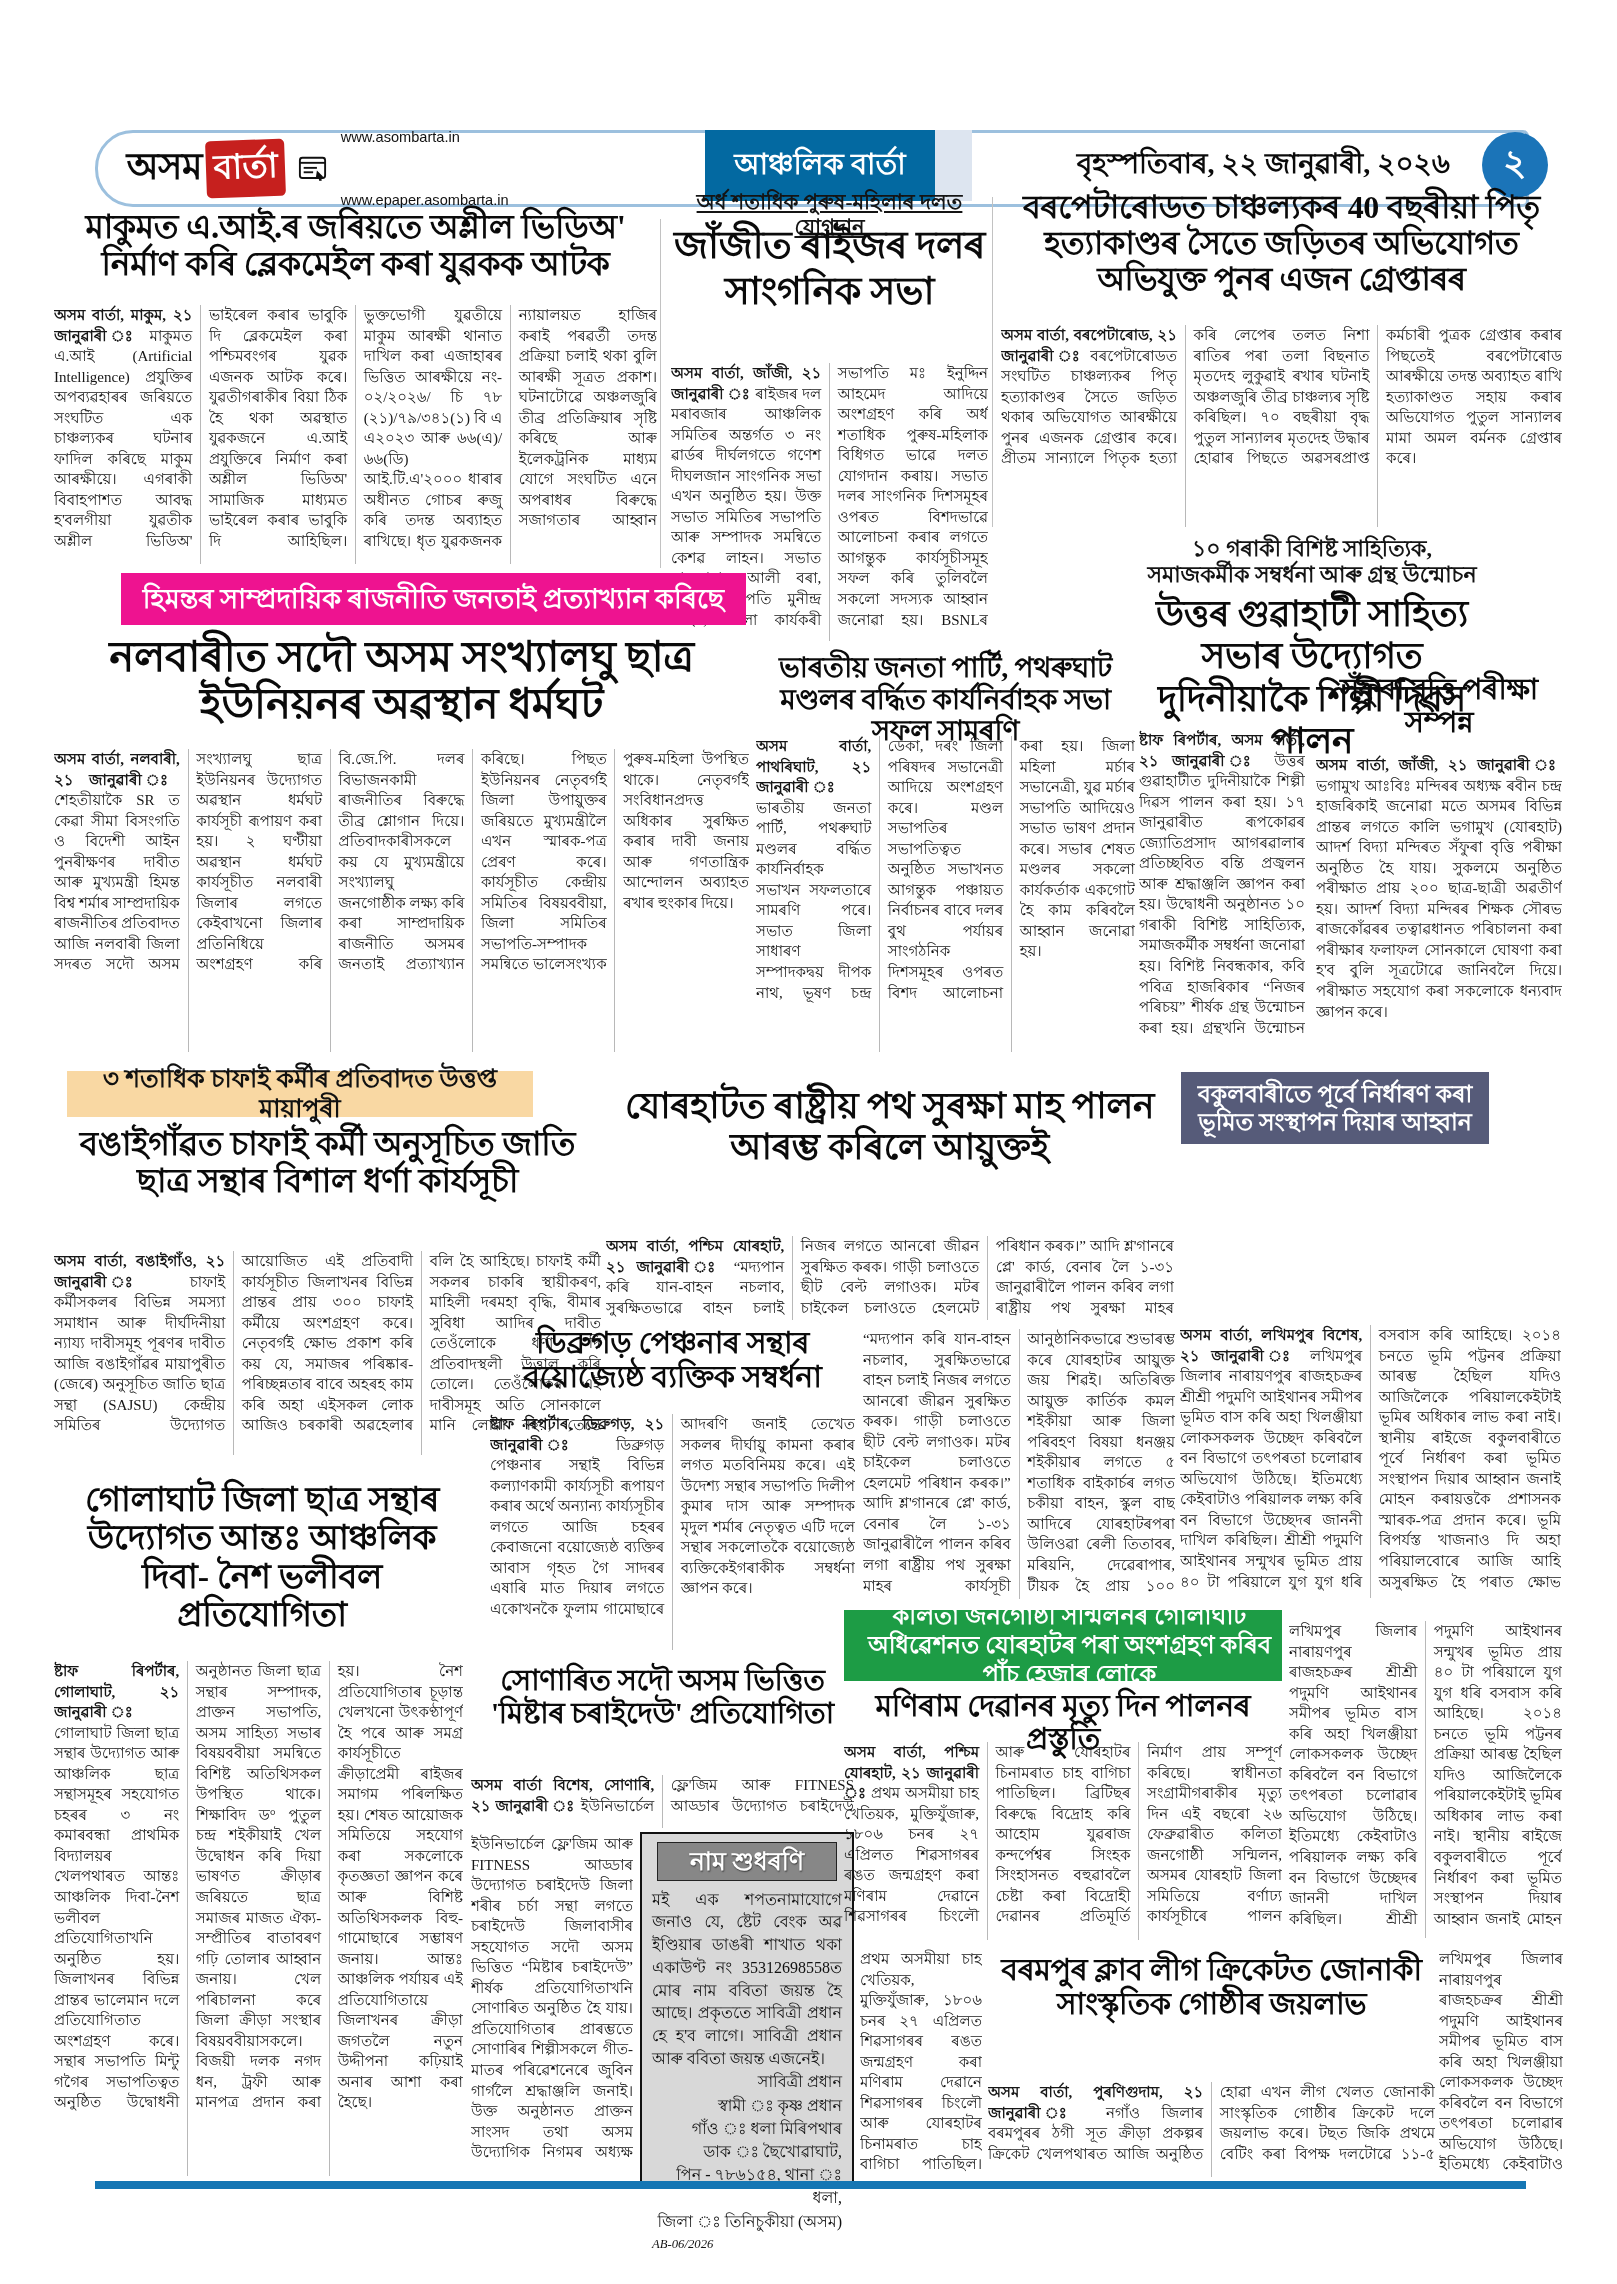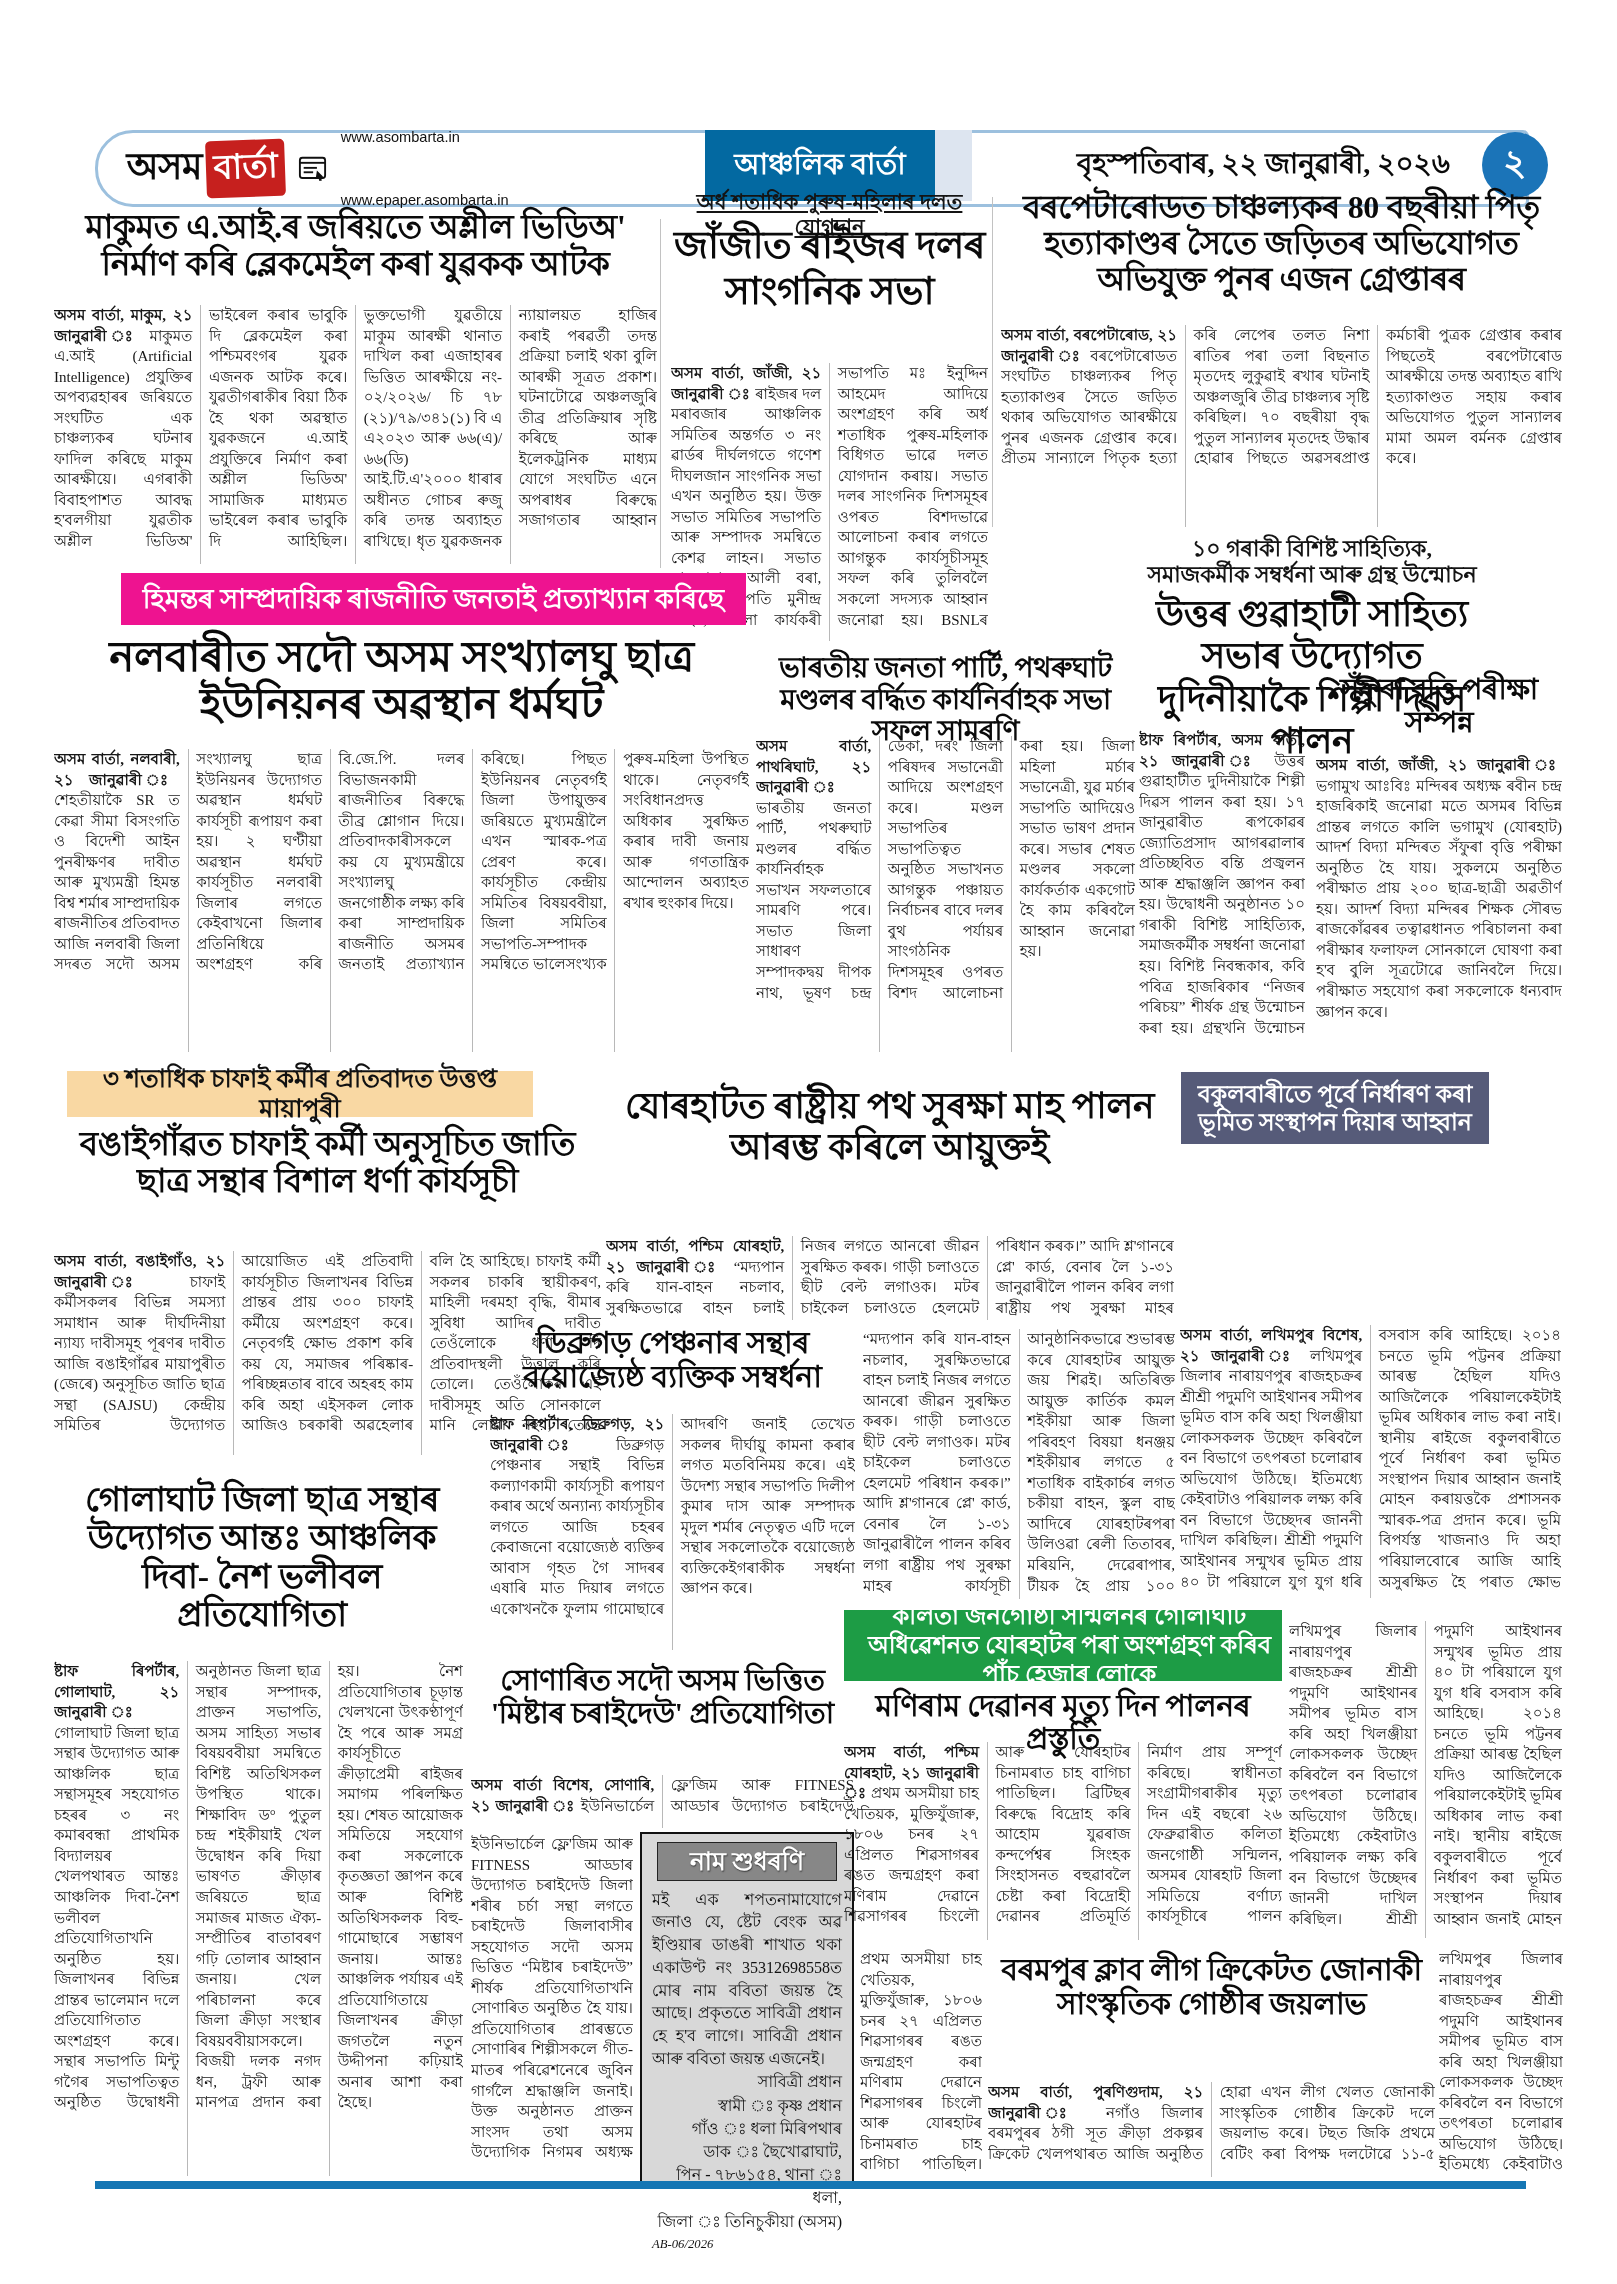--- a/index.html
+++ b/index.html
@@ -77,21 +77,21 @@
     <span>মাকুমত এ.আই (Artificial Intelligence) প্ৰযুক্তিৰ অপব্যৱহাৰৰ জৰিয়তে সংঘটিত এক চাঞ্চল্যকৰ ঘটনাৰ ফাদিল কৰিছে মাকুম আৰক্ষীয়ে। এগৰাকী বিবাহপাশত আবদ্ধ হ'বলগীয়া যুৱতীক অশ্লীল ভিডিঅ' ভাইৰেল কৰাৰ ভাবুকি দি ব্লেকমেইল কৰা পশ্চিমবংগৰ যুৱক এজনক আটক কৰে। যুৱতীগৰাকীৰ বিয়া ঠিক হৈ থকা অৱস্থাত যুৱকজনে এ.আই প্ৰযুক্তিৰে নিৰ্মাণ কৰা অশ্লীল ভিডিঅ' সামাজিক মাধ্যমত ভাইৰেল কৰাৰ ভাবুকি দি আহিছিল। ভুক্তভোগী যুৱতীয়ে মাকুম আৰক্ষী থানাত দাখিল কৰা এজাহাৰৰ ভিত্তিত আৰক্ষীয়ে নং- ০২/২০২৬/ চি ৭৮ (২১)/৭৯/৩৪১(১) বি এ এ২০২৩ আৰু ৬৬(এ)/৬৬(ডি) আই.টি.এ'২০০০ ধাৰাৰ অধীনত গোচৰ ৰুজু কৰি তদন্ত অব্যাহত ৰাখিছে। ধৃত যুৱকজনক ন্যায়ালয়ত হাজিৰ কৰাই পৰৱৰ্তী তদন্ত প্ৰক্ৰিয়া চলাই থকা বুলি আৰক্ষী সূত্ৰত প্ৰকাশ। ঘটনাটোৱে অঞ্চলজুৰি তীব্ৰ প্ৰতিক্ৰিয়াৰ সৃষ্টি কৰিছে আৰু ইলেকট্ৰনিক মাধ্যম যোগে সংঘটিত এনে অপৰাধৰ বিৰুদ্ধে সজাগতাৰ আহ্বান জনাইছে আৰক্ষী প্ৰশাসনে।</span>
   </div>
 
   <div class="abs kicker" style="left:671px;top:190px;width:317px;font-size:21px;text-decoration:underline;">অৰ্ধ শতাধিক পুৰুষ-মহিলাৰ দলত যোগদান</div>
   <div class="abs head" style="left:671px;top:223px;width:317px;font-size:38px;line-height:1.2;">জাঁজীত ৰাইজৰ দলৰ সাংগনিক সভা</div>
   <div class="abs bodytxt" style="left:671px;top:363px;width:317px;height:278px;column-count:2;">
     <span class="byline">অসম বাৰ্তা, জাঁজী, ২১ জানুৱাৰী ঃ</span>
     <span>ৰাইজৰ দল মৰাবজাৰ আঞ্চলিক সমিতিৰ অন্তৰ্গত ৩ নং ৱাৰ্ডৰ দীৰ্ঘলগতে গণেশ দীঘলজান সাংগনিক সভা এখন অনুষ্ঠিত হয়। উক্ত সভাত সমিতিৰ সভাপতি আৰু সম্পাদক সমন্বিতে কেশৱ লাহন। সভাত ছাহজাহান আলী বৰা, জিলা সভাপতি মুনীন্দ্ৰ লাহন, জিলা কাৰ্যকৰী সভাপতি মঃ ইনুদ্দিন আহমেদ আদিয়ে অংশগ্ৰহণ কৰি অৰ্ধ শতাধিক পুৰুষ-মহিলাক বিধিগত ভাৱে দলত যোগদান কৰায়। সভাত দলৰ সাংগনিক দিশসমূহৰ ওপৰত বিশদভাৱে আলোচনা কৰাৰ লগতে আগন্তুক কাৰ্যসূচীসমূহ সফল কৰি তুলিবলৈ সকলো সদস্যক আহ্বান জনোৱা হয়। BSNLৰ অৱসৰপ্ৰাপ্ত কৰ্মচাৰী সমন্বিতে ভালেসংখ্যক লোক সভাত উপস্থিত থাকে।</span>
   </div>
 
-  <div class="abs head" style="left:1001px;top:189px;width:561px;font-size:32px;">বৰপেটাৰোডত চাঞ্চল্যকৰ 80 বছৰীয়া পিতৃ হত্যাকাণ্ডৰ সৈতে জড়িতৰ অভিযোগত অভিযুক্ত পুনৰ এজন গ্ৰেপ্তাৰৰ</div>
+  <div class="abs head" style="left:1001px;top:189px;width:561px;font-size:32px;">বৰপেটাৰোডত চাঞ্চল্যকৰ 40 বছৰীয়া পিতৃ হত্যাকাণ্ডৰ সৈতে জড়িতৰ অভিযোগত অভিযুক্ত পুনৰ এজন গ্ৰেপ্তাৰৰ</div>
   <div class="abs bodytxt" style="left:1001px;top:325px;width:561px;height:202px;column-count:3;">
     <span class="byline">অসম বাৰ্তা, বৰপেটাৰোড, ২১ জানুৱাৰী ঃ</span>
     <span>বৰপেটাৰোডত সংঘটিত চাঞ্চল্যকৰ পিতৃ হত্যাকাণ্ডৰ সৈতে জড়িত থকাৰ অভিযোগত আৰক্ষীয়ে পুনৰ এজনক গ্ৰেপ্তাৰ কৰে। প্ৰীতম সান্যালে পিতৃক হত্যা কৰি লেপেৰ তলত নিশা ৰাতিৰ পৰা তলা বিছনাত মৃতদেহ লুকুৱাই ৰখাৰ ঘটনাই অঞ্চলজুৰি তীব্ৰ চাঞ্চল্যৰ সৃষ্টি কৰিছিল। ৭০ বছৰীয়া বৃদ্ধ পুতুল সান্যালৰ মৃতদেহ উদ্ধাৰ হোৱাৰ পিছতে অৱসৰপ্ৰাপ্ত কৰ্মচাৰী পুত্ৰক গ্ৰেপ্তাৰ কৰাৰ পিছতেই বৰপেটাৰোড আৰক্ষীয়ে তদন্ত অব্যাহত ৰাখি হত্যাকাণ্ডত সহায় কৰাৰ অভিযোগত পুতুল সান্যালৰ মামা অমল বৰ্মনক গ্ৰেপ্তাৰ কৰে।</span>
   </div>
 
   <div class="abs kicker" style="left:1139px;top:536px;width:346px;font-size:22px;">১০ গৰাকী বিশিষ্ট সাহিত্যিক, সমাজকৰ্মীক সম্বৰ্ধনা আৰু গ্ৰন্থ উন্মোচন</div>
   <div class="abs head" style="left:1139px;top:593px;width:346px;font-size:36px;line-height:1.18;">উত্তৰ গুৱাহাটী সাহিত্য সভাৰ উদ্যোগত দুদিনীয়াকৈ শিল্পী দিৱস পালন</div>
   <div class="abs bodytxt" style="left:1139px;top:730px;width:166px;height:333px;column-count:1;">
     <span class="byline">ষ্টাফ ৰিপৰ্টাৰ, অসম বাৰ্তা, ২১ জানুৱাৰী ঃ</span>
     <span>উত্তৰ গুৱাহাটীত দুদিনীয়াকৈ শিল্পী দিৱস পালন কৰা হয়। ১৭ জানুৱাৰীত ৰূপকোৱৰ জ্যোতিপ্ৰসাদ আগৰৱালাৰ প্ৰতিচ্ছবিত বন্তি প্ৰজ্বলন আৰু শ্ৰদ্ধাঞ্জলি জ্ঞাপন কৰা হয়। উদ্বোধনী অনুষ্ঠানত ১০ গৰাকী বিশিষ্ট সাহিত্যিক, সমাজকৰ্মীক সম্বৰ্ধনা জনোৱা হয়। বিশিষ্ট নিবন্ধকাৰ, কবি পবিত্ৰ হাজৰিকাৰ “নিজৰ পৰিচয়” শীৰ্ষক গ্ৰন্থ উন্মোচন কৰা হয়। গ্ৰন্থখনি উন্মোচন কৰে বিশিষ্ট সাহিত্যিক নৃপেন্দ্ৰ ভাগৱতীয়ে।</span>

